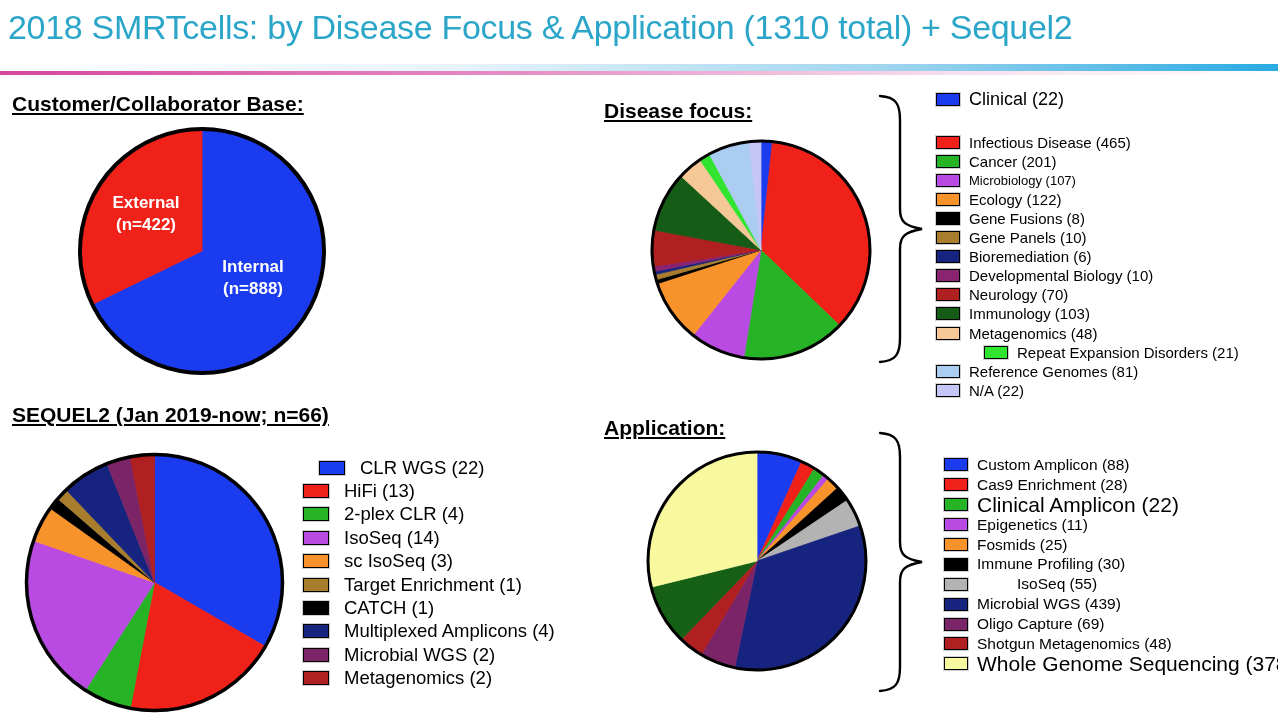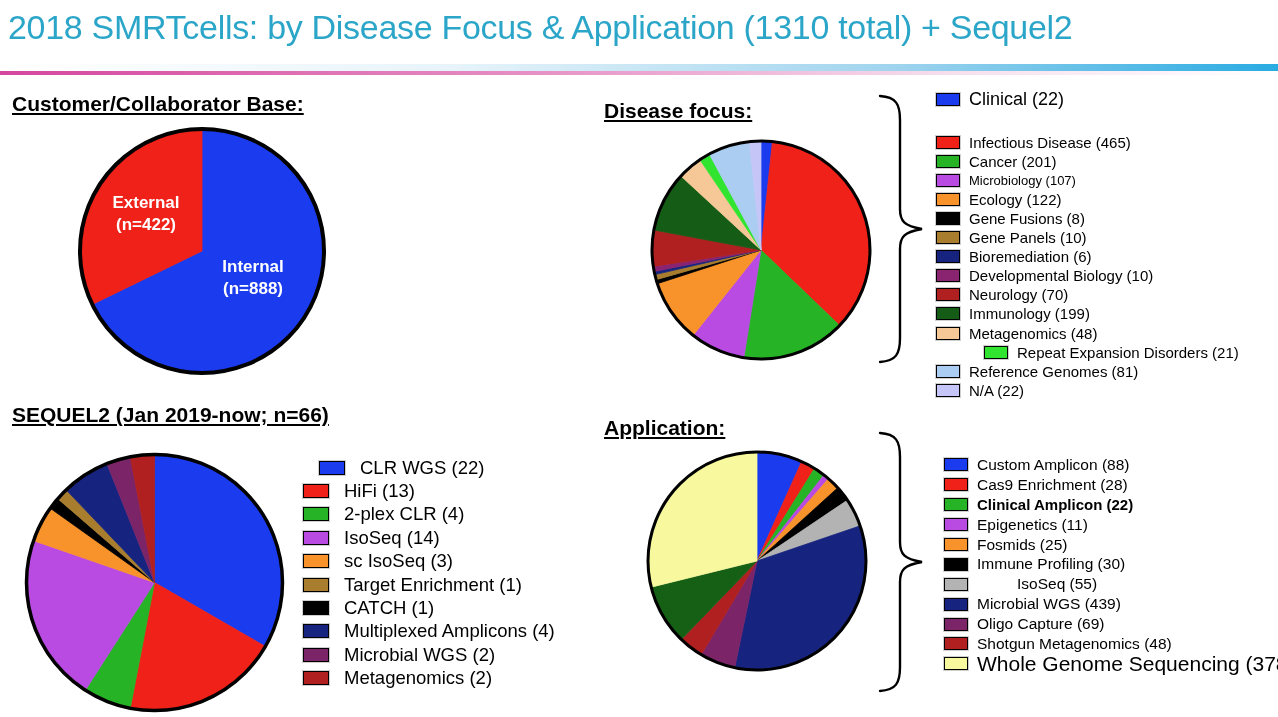--- a/index.html
+++ b/index.html
@@ -154,21 +154,21 @@
       <div class="legend-row" style="height: 19.05px;">
         <span class="legend-swatch" style="width: 24px; height: 13px; margin-right: 9px; background: rgb(138, 36, 112);"></span>
         <span class="legend-label" style="font-size: 15px;">Developmental Biology (10)</span>
       </div>
       <div class="legend-row" style="height: 19.05px;">
         <span class="legend-swatch" style="width: 24px; height: 13px; margin-right: 9px; background: rgb(176, 32, 32);"></span>
         <span class="legend-label" style="font-size: 15px;">Neurology (70)</span>
       </div>
       <div class="legend-row" style="height: 19.05px;">
         <span class="legend-swatch" style="width: 24px; height: 13px; margin-right: 9px; background: rgb(21, 92, 23);"></span>
-        <span class="legend-label" style="font-size: 15px;">Immunology (199)</span>
+        <span class="legend-label" style="font-size: 15px;">Immunology (103)</span>
       </div>
       <div class="legend-row" style="height: 19.05px;">
         <span class="legend-swatch" style="width: 24px; height: 13px; margin-right: 9px; background: rgb(246, 200, 151);"></span>
         <span class="legend-label" style="font-size: 15px;">Metagenomics (48)</span>
       </div>
       <div class="legend-row" style="height: 19.05px; padding-left: 48px;">
         <span class="legend-swatch" style="width: 24px; height: 13px; margin-right: 9px; background: rgb(48, 228, 48);"></span>
         <span class="legend-label" style="font-size: 15px;">Repeat Expansion Disorders (21)</span>
       </div>
       <div class="legend-row" style="height: 19.05px;">
@@ -226,21 +226,21 @@
       <div class="legend-row" style="height: 19.9px;">
         <span class="legend-swatch" style="width: 24px; height: 13px; margin-right: 9px; background: rgb(27, 59, 239);"></span>
         <span class="legend-label" style="font-size: 15.5px;">Custom Amplicon (88)</span>
       </div>
       <div class="legend-row" style="height: 19.9px;">
         <span class="legend-swatch" style="width: 24px; height: 13px; margin-right: 9px; background: rgb(239, 33, 25);"></span>
         <span class="legend-label" style="font-size: 15.5px;">Cas9 Enrichment (28)</span>
       </div>
       <div class="legend-row" style="height: 19.9px;">
         <span class="legend-swatch" style="width: 24px; height: 13px; margin-right: 9px; background: rgb(38, 180, 38);"></span>
-        <span class="legend-label" style="font-size: 15px; font-weight: bold;">Clinical Amplicon (22)</span>
+        <span class="legend-label" style="font-size: 21px;">Clinical Amplicon (22)</span>
       </div>
       <div class="legend-row" style="height: 19.9px;">
         <span class="legend-swatch" style="width: 24px; height: 13px; margin-right: 9px; background: rgb(185, 75, 227);"></span>
         <span class="legend-label" style="font-size: 15.5px;">Epigenetics (11)</span>
       </div>
       <div class="legend-row" style="height: 19.9px;">
         <span class="legend-swatch" style="width: 24px; height: 13px; margin-right: 9px; background: rgb(248, 147, 43);"></span>
         <span class="legend-label" style="font-size: 15.5px;">Fosmids (25)</span>
       </div>
       <div class="legend-row" style="height: 19.9px;">

